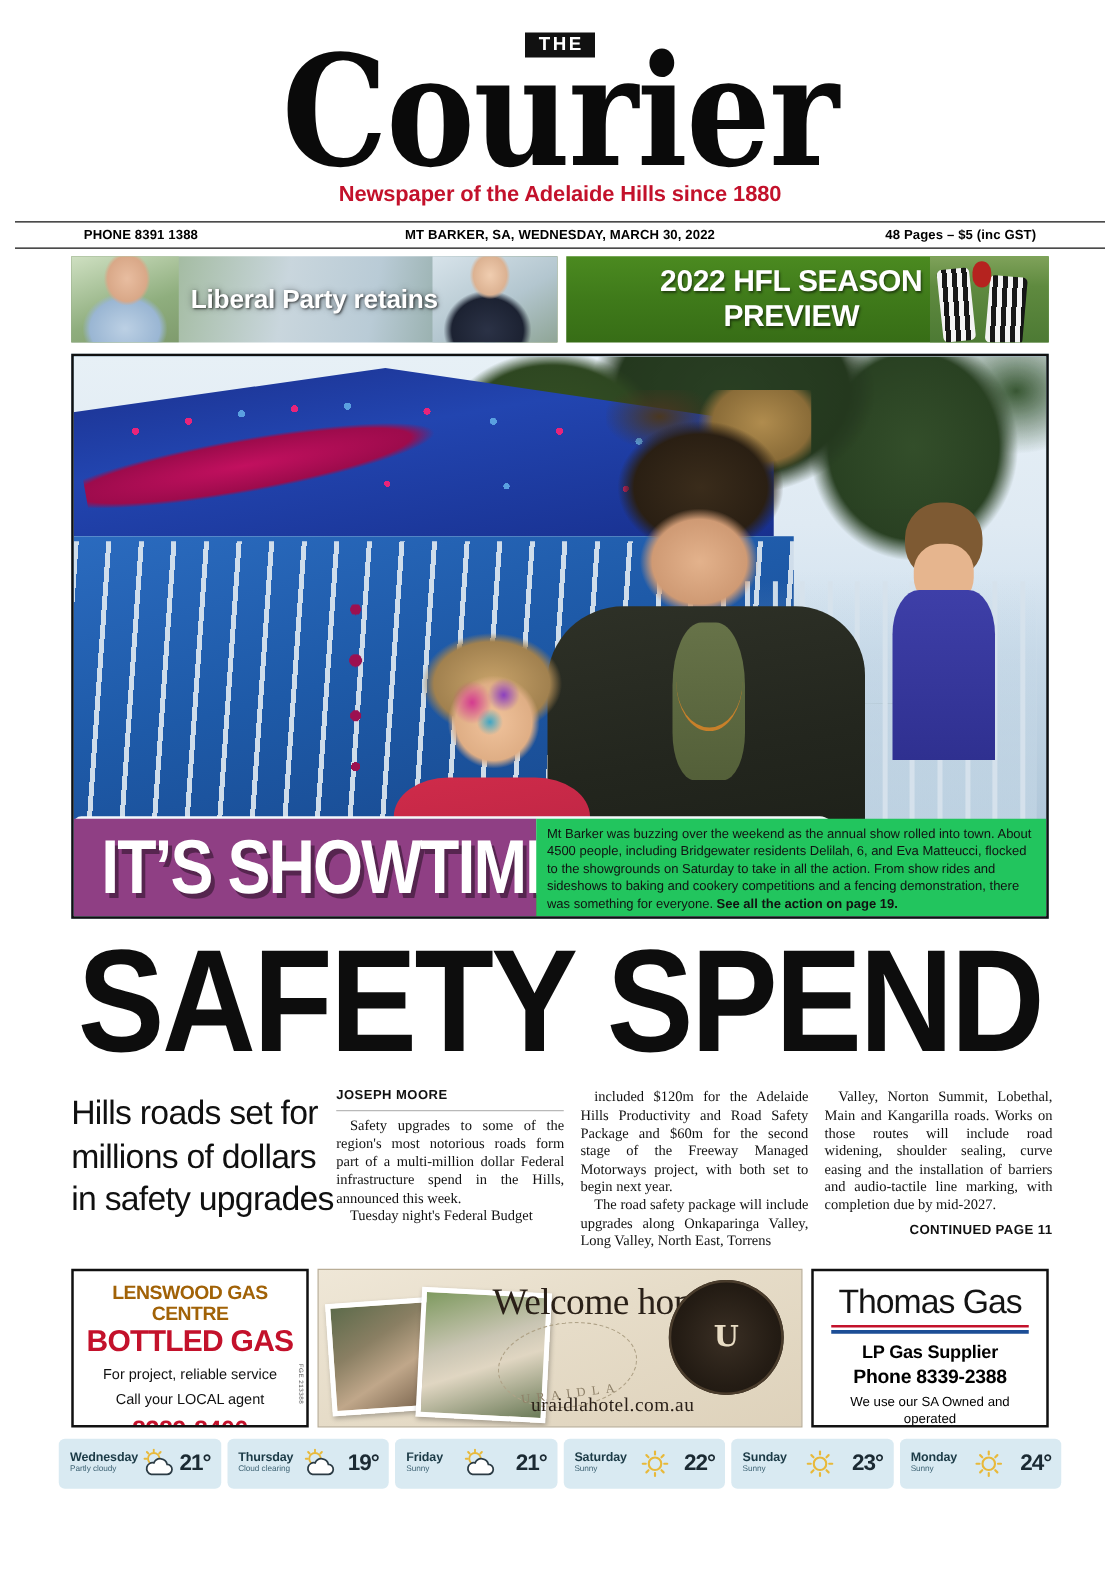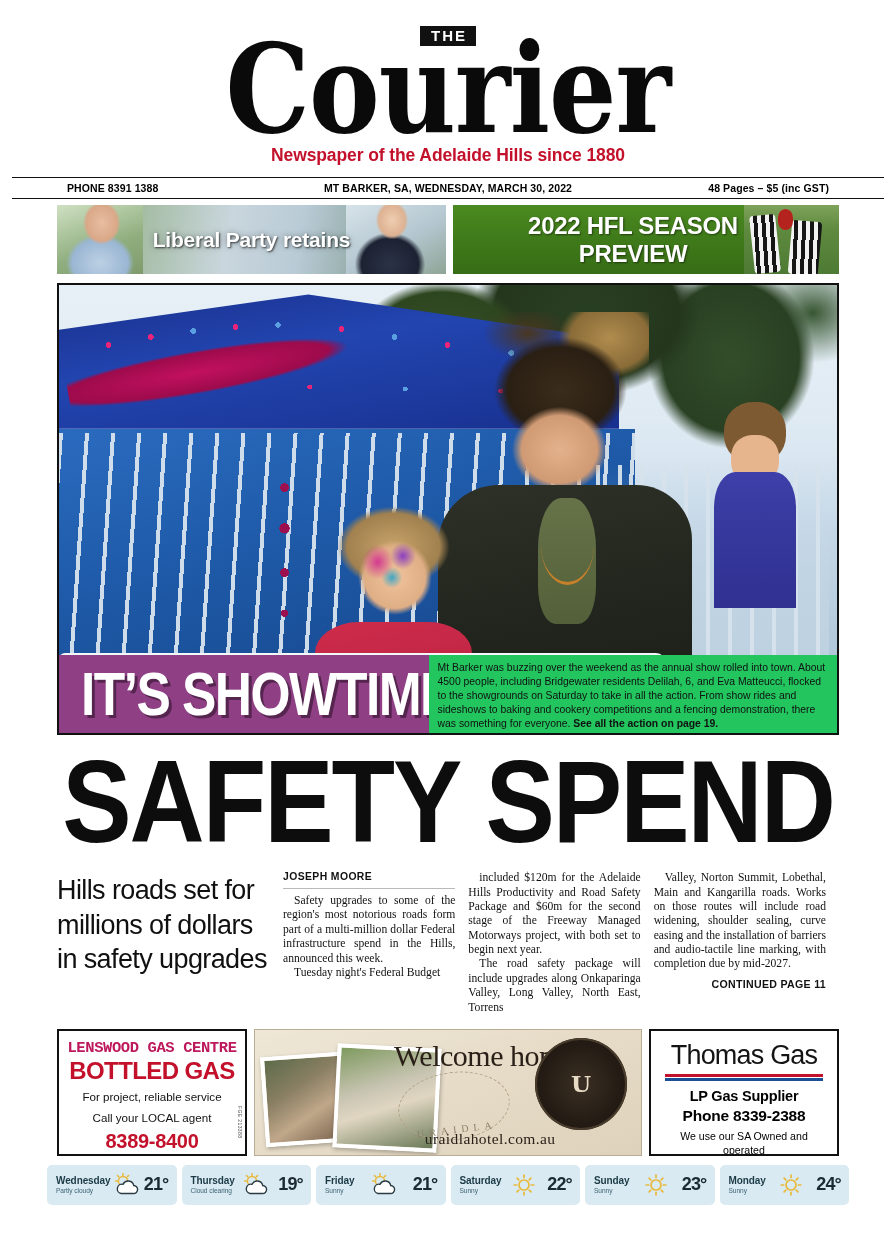--- a/index.html
+++ b/index.html
@@ -378,23 +378,22 @@
     font-size: 104px;
     letter-spacing: -2px;
     line-height: 0.93;
     transform: scaleY(1.12);
     transform-origin: center top;
     color: #0d0d0d;
   }
 
   
   .story {
-    margin: 26px 70px 0 57px;
+    margin: 26px 54px 0 57px;
     display: flex;
-    gap: 14px;
   }
   .story-deck {
     flex: 0 0 212px;
     font-size: 27px;
     line-height: 1.28;
     font-weight: normal;
     letter-spacing: -0.6px;
     color: #101010;
     padding-top: 2px;
   }
@@ -443,21 +442,21 @@
     position: relative;
     overflow: hidden;
   }
   .ad-lenswood {
     flex: 0 0 190px;
     border: 2px solid #111;
     background: #fff;
     text-align: center;
     padding: 9px 6px 4px 6px;
   }
-  .lw-title { color: #be185d; font-weight: bold; font-size: 15.5px; letter-spacing: -0.4px; line-height: 1.1; font-family: Liberation Mono, monospace; }
+  .lw-title { color: #a16207; font-weight: bold; font-size: 15.5px; letter-spacing: -0.4px; line-height: 1.1; }
   .lw-sub { color: #c3112b; font-weight: bold; font-size: 24px; letter-spacing: -0.6px; line-height: 1.1; margin-top: 1px; }
   .lw-line { font-size: 11.6px; color: #111; line-height: 1.32; margin-top: 5px; }
   .lw-phone { color: #c3112b; font-weight: bold; font-size: 20px; margin-top: 5px; letter-spacing: -0.3px; }
   .lw-code {
     position: absolute; right: 2px; bottom: 16px;
     writing-mode: vertical-rl;
     font-size: 5px; color: #555; letter-spacing: 0.4px;
   }
   .ad-uraidla {
     flex: 1 1 auto;

